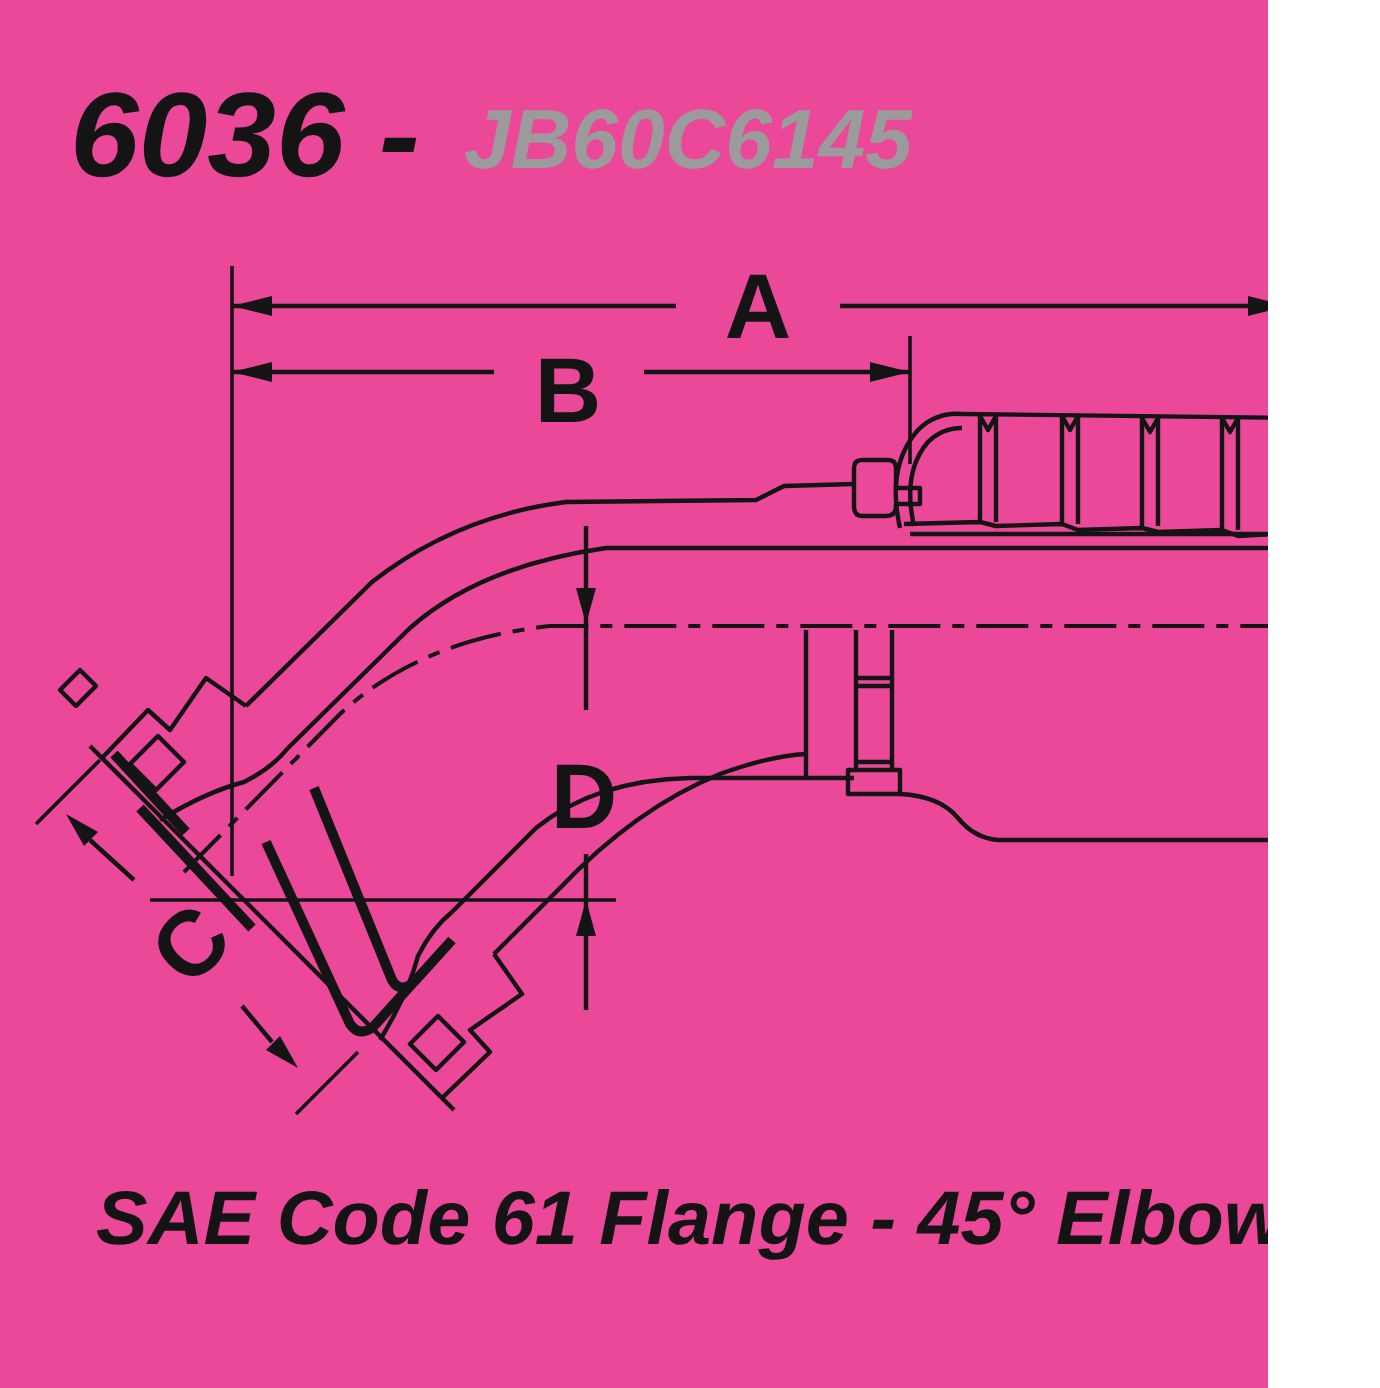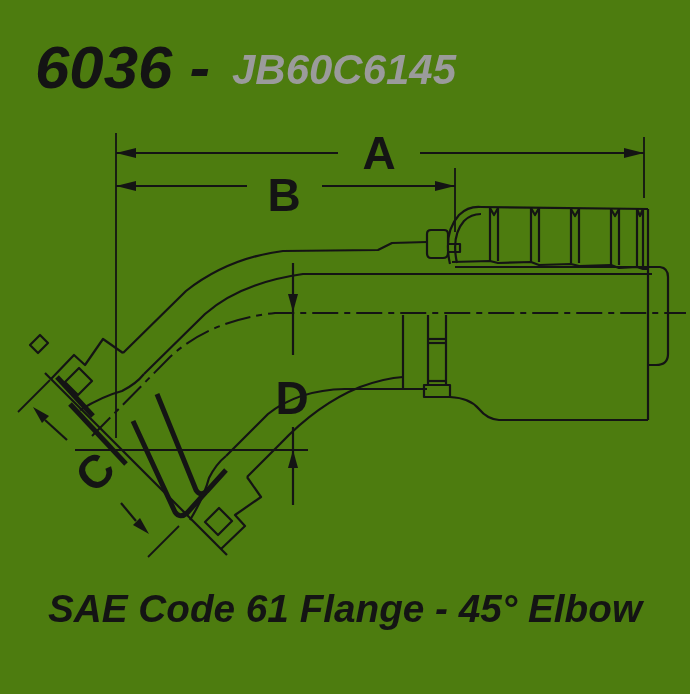--- a/index.html
+++ b/index.html
@@ -1,16 +1,16 @@
 <!DOCTYPE html>
 <html><head>
 <meta charset="utf-8">
 <style>
   html,body{margin:0;padding:0;background:#ffffff;}
-  .page{position:relative;width:690px;height:694px;background:#4d7c0f;overflow:hidden;
+  .page{position:relative;width:634px;height:694px;background:#ec4899;overflow:hidden;
         font-family:"Liberation Sans", sans-serif;}
   svg{display:block;}
   .ln{stroke:#141414;stroke-width:2.2;fill:none;stroke-linejoin:round;}
   .thin{stroke:#141414;stroke-width:1.8;fill:none;}
   .bold{stroke:#141414;stroke-width:5;fill:none;stroke-linejoin:round;}
   .arrow{fill:#141414;stroke:none;}
   .cl{stroke:#141414;stroke-width:2;fill:none;stroke-dasharray:26 6 6 6;}
   .dimtxt{font-family:"Liberation Sans", sans-serif;font-weight:bold;fill:#141414;}
   .titletxt{font-family:"Liberation Sans", sans-serif;font-weight:bold;font-style:italic;}
 </style>

